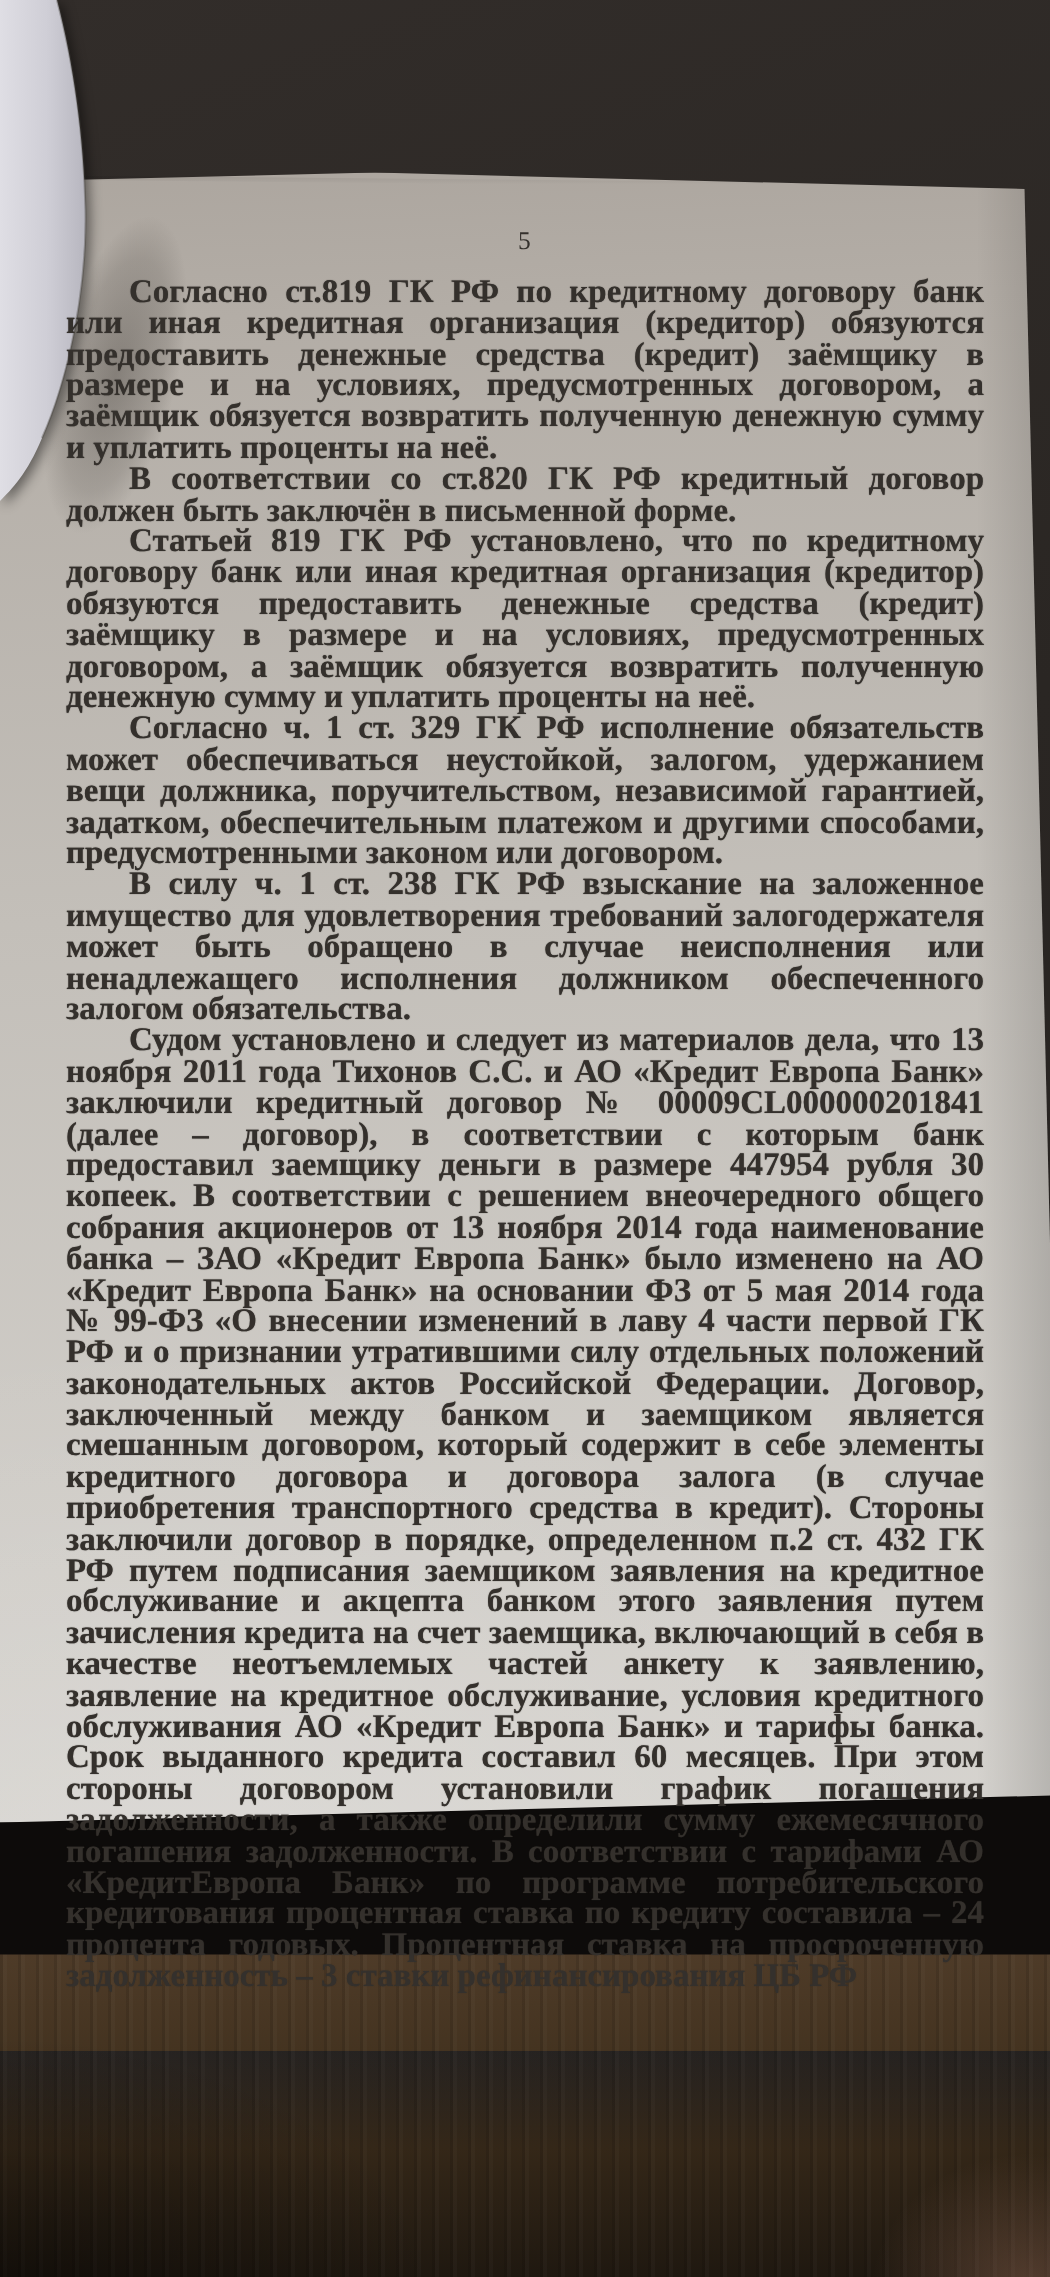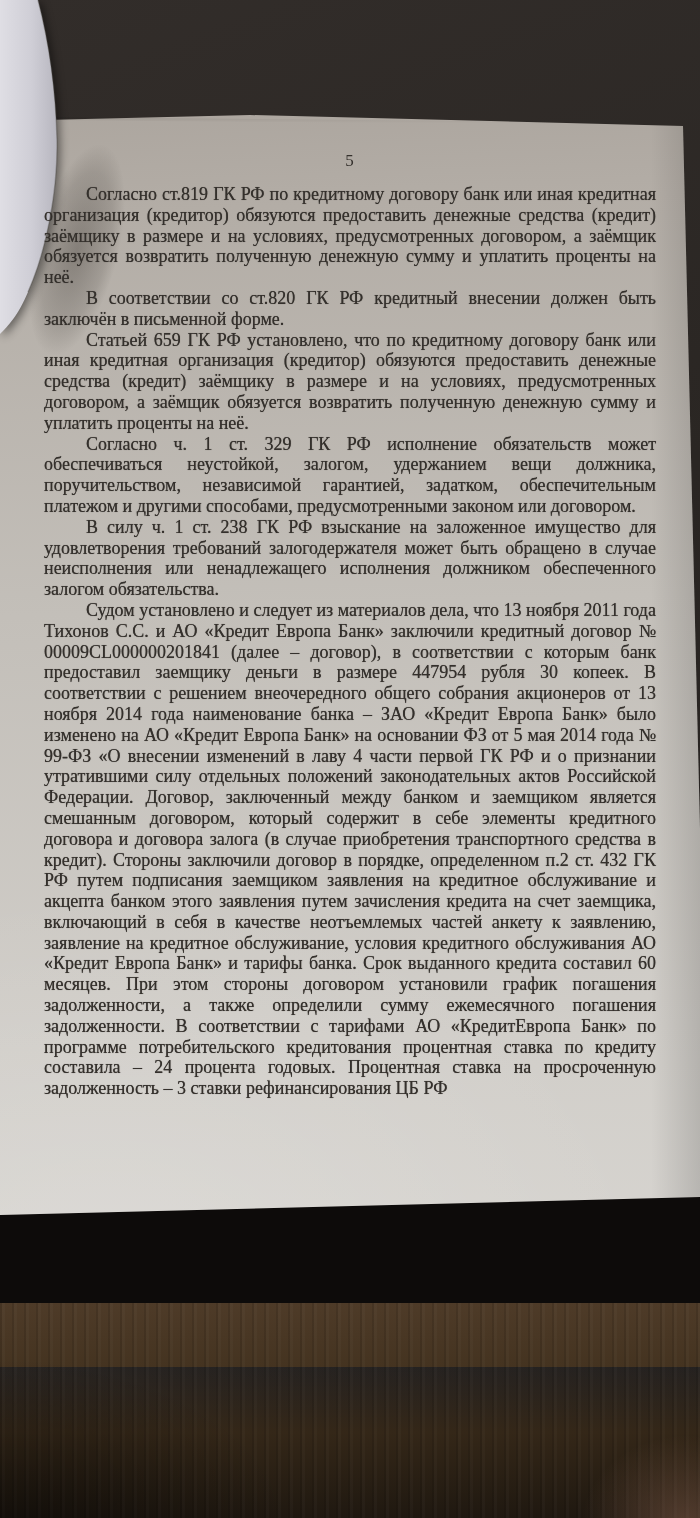--- a/index.html
+++ b/index.html
@@ -58,22 +58,23 @@
   }
   .content{
     position:absolute;left:44px;top:151px;width:612px;color:var(--ink);
   }
   .page-number{
     text-align:center;font-size:17px;line-height:20px;height:33px;
     letter-spacing:1px;
   }
   .paragraphs p{
     margin:0;text-indent:42px;text-align:justify;
-    font-size:18px;line-height:20.8px;
+    font-size:22px;line-height:20.8px;
     text-shadow:0 0 .7px rgba(52,48,44,.85);
+    font-weight:bold;
   }
 </style>
 </head>
 <body>
 
 <div class="photo">
   <div class="bg-top"></div>
   <div class="black-band"></div>
   <div class="wood"></div>
 
@@ -90,20 +91,20 @@
       </linearGradient>
     </defs>
     <path d="M0,0 L38,0 C49,42 56,92 57,140 C58,192 46,252 28,292 C18,316 8,326 0,334 Z" fill="url(#curlGrad)"></path>
     <path d="M38,0 C49,42 56,92 57,140 C58,192 46,252 28,292" fill="none" stroke="rgba(70,65,60,.35)" stroke-width="1.4"></path>
   </svg>
 
   <div class="content">
     <div class="page-number">5</div>
     <div class="paragraphs">
       <p>Согласно ст.819 ГК РФ по кредитному договору банк или иная кредитная организация (кредитор) обязуются предоставить денежные средства (кредит) заёмщику в размере и на условиях, предусмотренных договором, а заёмщик обязуется возвратить полученную денежную сумму и уплатить проценты на неё.</p>
-      <p>В соответствии со ст.820 ГК РФ кредитный внесении должен быть заключён в письменной форме.</p>
-      <p>Статьей 659 ГК РФ установлено, что по кредитному договору банк или иная кредитная организация (кредитор) обязуются предоставить денежные средства (кредит) заёмщику в размере и на условиях, предусмотренных договором, а заёмщик обязуется возвратить полученную денежную сумму и уплатить проценты на неё.</p>
+      <p>В соответствии со ст.820 ГК РФ кредитный договор должен быть заключён в письменной форме.</p>
+      <p>Статьей 819 ГК РФ установлено, что по кредитному договору банк или иная кредитная организация (кредитор) обязуются предоставить денежные средства (кредит) заёмщику в размере и на условиях, предусмотренных договором, а заёмщик обязуется возвратить полученную денежную сумму и уплатить проценты на неё.</p>
       <p>Согласно ч. 1 ст. 329 ГК РФ исполнение обязательств может обеспечиваться неустойкой, залогом, удержанием вещи должника, поручительством, независимой гарантией, задатком, обеспечительным платежом и другими способами, предусмотренными законом или договором.</p>
       <p>В силу ч. 1 ст. 238 ГК РФ взыскание на заложенное имущество для удовлетворения требований залогодержателя может быть обращено в случае неисполнения или ненадлежащего исполнения должником обеспеченного залогом обязательства.</p>
       <p>Судом установлено и следует из материалов дела, что 13 ноября 2011 года Тихонов С.С. и АО «Кредит Европа Банк» заключили кредитный договор № 00009CL000000201841 (далее – договор), в соответствии с которым банк предоставил заемщику деньги в размере 447954 рубля 30 копеек. В соответствии с решением внеочередного общего собрания акционеров от 13 ноября 2014 года наименование банка – ЗАО «Кредит Европа Банк» было изменено на АО «Кредит Европа Банк» на основании ФЗ от 5 мая 2014 года № 99-ФЗ «О внесении изменений в лаву 4 части первой ГК РФ и о признании утратившими силу отдельных положений законодательных актов Российской Федерации. Договор, заключенный между банком и заемщиком является смешанным договором, который содержит в себе элементы кредитного договора и договора залога (в случае приобретения транспортного средства в кредит). Стороны заключили договор в порядке, определенном п.2 ст. 432 ГК РФ путем подписания заемщиком заявления на кредитное обслуживание и акцепта банком этого заявления путем зачисления кредита на счет заемщика, включающий в себя в качестве неотъемлемых частей анкету к заявлению, заявление на кредитное обслуживание, условия кредитного обслуживания АО «Кредит Европа Банк» и тарифы банка. Срок выданного кредита составил 60 месяцев. При этом стороны договором установили график погашения задолженности, а также определили сумму ежемесячного погашения задолженности. В соответствии с тарифами АО «КредитЕвропа Банк» по программе потребительского кредитования процентная ставка по кредиту составила – 24 процента годовых. Процентная ставка на просроченную задолженность – 3 ставки рефинансирования ЦБ РФ</p>
     </div>
   </div>
 </div>
 
 </body></html>

